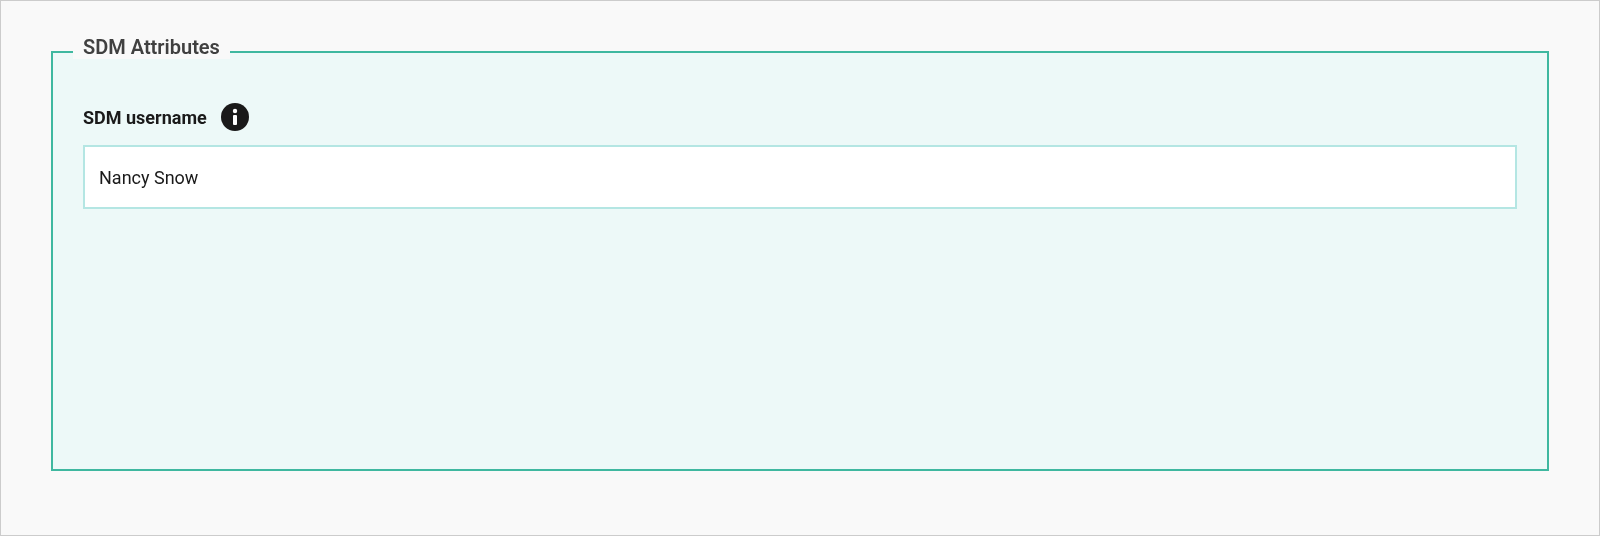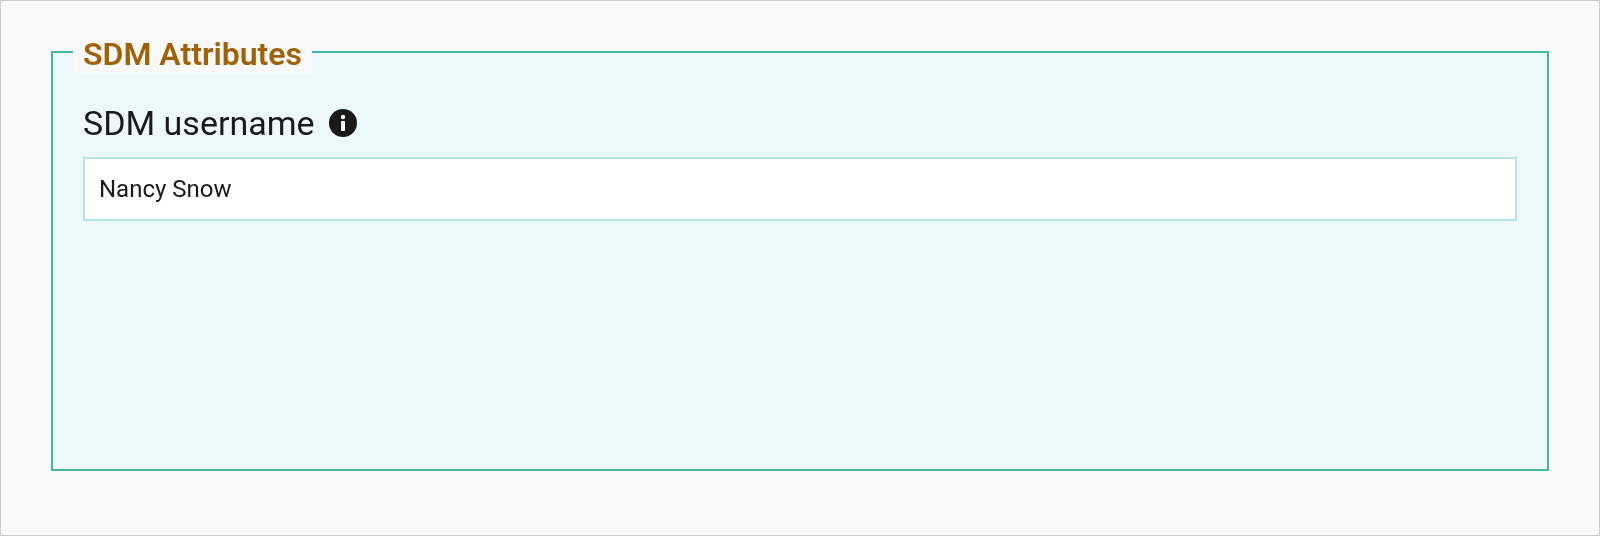--- a/index.html
+++ b/index.html
@@ -26,36 +26,36 @@
       background: #edf9f8;
       padding: 50px 30px 40px 30px;
       height: 420px;
     }
     .fieldset-legend {
       position: absolute;
       top: -18px;
       left: 20px;
       background: #f9f9f9;
       padding: 0 10px;
-      font-size: 32px;
+      font-size: 20px;
       font-weight: 600;
-      color: #a16207;
+      color: #404040;
     }
     .field-group {
       margin-bottom: 40px;
     }
     .field-label-row {
       display: flex;
       align-items: center;
       gap: 14px;
       margin-bottom: 14px;
     }
     .field-label {
-      font-size: 34px;
-      font-weight: 400;
+      font-size: 18px;
+      font-weight: 700;
       color: #1a1a1a;
     }
     .info-icon {
       width: 28px;
       height: 28px;
       border-radius: 50%;
       background: #1a1a1a;
       display: flex;
       align-items: center;
       justify-content: center;
@@ -64,21 +64,21 @@
     .info-icon svg {
       width: 14px;
       height: 18px;
       fill: #fff;
     }
     .text-input {
       width: 100%;
       height: 64px;
       border: 2px solid #b4e6e3;
       background: #fff;
-      font-size: 24px;
+      font-size: 18px;
       padding: 0 14px;
       color: #1a1a1a;
       font-family: inherit;
     }
     .select-wrapper {
       position: relative;
       width: 560px;
       height: 54px;
     }
     .select-input {

